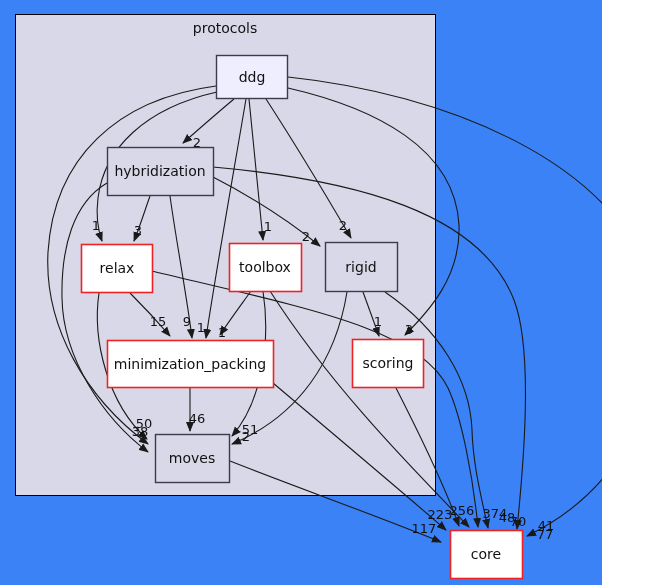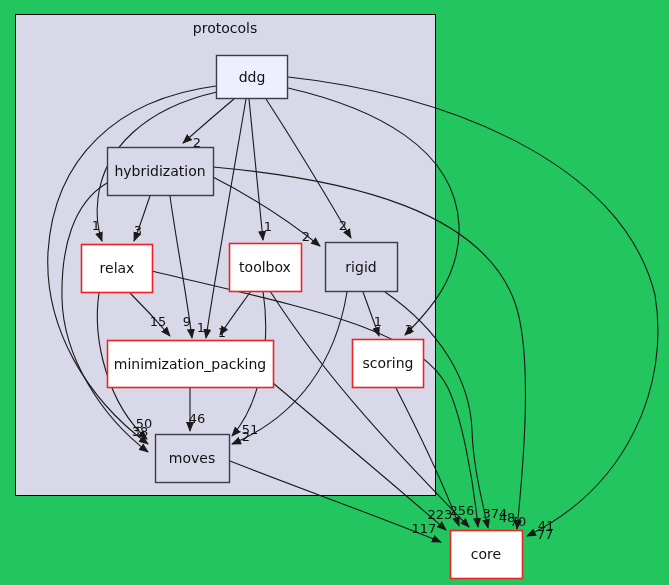--- a/index.html
+++ b/index.html
@@ -1,16 +1,16 @@
 <!DOCTYPE html>
 <html><head>
 <meta charset="utf-8">
 <style>
   html,body{margin:0;padding:0;background:#ffffff;}
-  .stage{position:relative;width:669px;height:585px;background:#22c55e;overflow:hidden;
+  .stage{position:relative;width:602px;height:585px;background:#3b82f6;overflow:hidden;
          font-family:"DejaVu Sans", sans-serif;}
   svg{position:absolute;left:0;top:0;}
   .edge{fill:none;stroke:#1a1a1a;stroke-width:1.1;}
   .cluster{fill:#d8d8e8;stroke:#000000;stroke-width:1;}
   .cluster-label{font-size:14px;fill:#111111;text-anchor:middle;}
   .node-label{font-size:14px;fill:#111111;text-anchor:middle;}
   .edge-label{font-size:13px;fill:#111111;text-anchor:middle;}
   .node-plain{fill:#d8d8e8;stroke:#3b3b4d;stroke-width:1.4;}
   .node-highlight{fill:#eeeeff;stroke:#3b3b4d;stroke-width:1.4;}
   .node-red{fill:#ffffff;stroke:#ee2222;stroke-width:1.6;}

